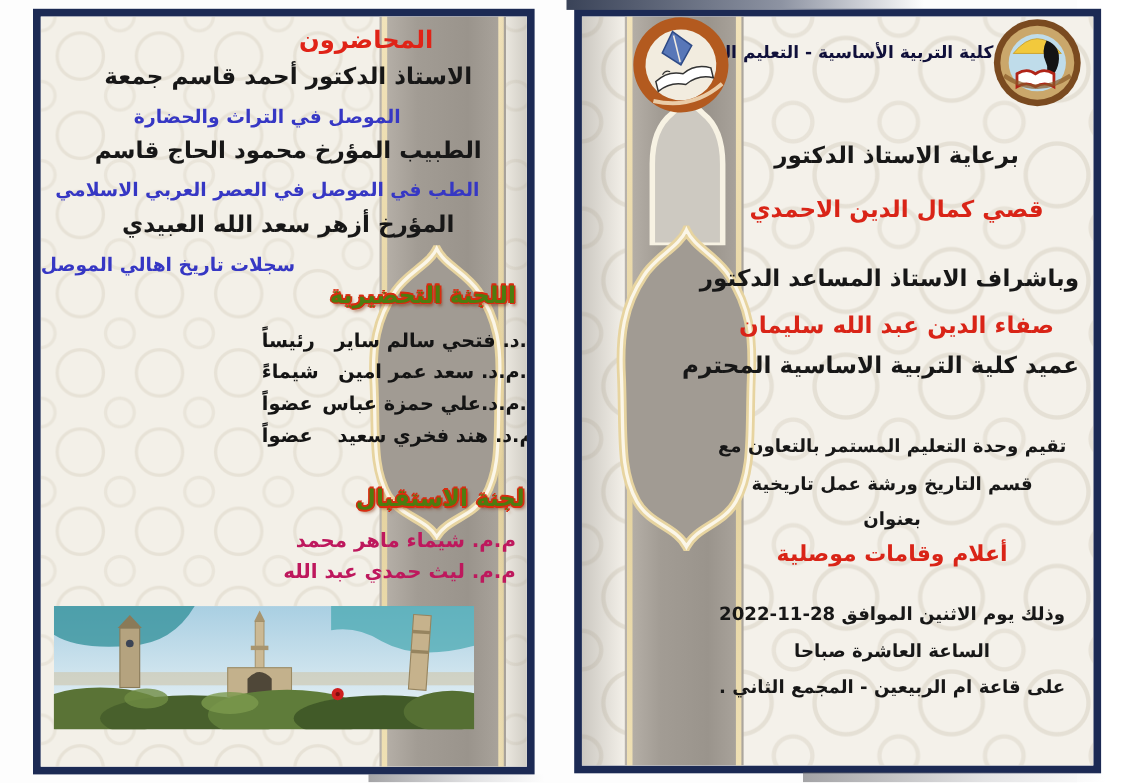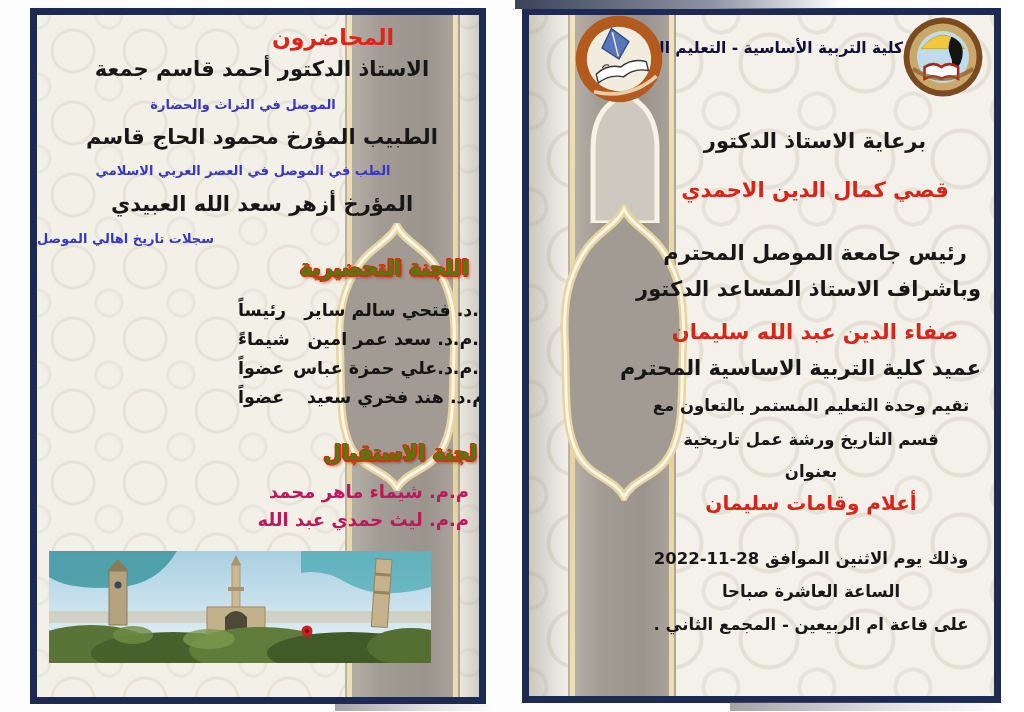--- a/index.html
+++ b/index.html
@@ -48,21 +48,21 @@
 
   
   .rtl{direction:rtl;}
   .nw{white-space:nowrap;}
   .abs{position:absolute;}
   .z3{z-index:3;}
   .c-black{color:#171717;}
   .c-red{color:#d92417;}
   .c-blue{color:#3637c4;}
   .name-lg{font-size:21px;font-weight:bold;letter-spacing:0;padding-left:38px;}
-  .topic{font-size:13px;font-weight:bold;}
+  .topic{font-size:17px;font-weight:bold;}
   .gold{color:#4d7c0f;font-weight:bold;font-size:21px;
     text-shadow:1.5px 0 0 #d92c10,-1.5px 0 0 #d92c10,0 1.5px 0 #d92c10,0 -1.5px 0 #d92c10,
                 1px 1px 0 #d92c10,-1px -1px 0 #d92c10,2px 3px 3px rgba(120,40,0,.55);}
   .center-wrap{left:0;right:30px;text-align:center;}
   .mrow{display:flex;justify-content:space-between;align-items:center;direction:rtl;
         height:29px;font-size:17.5px;font-weight:bold;color:#141414;}
 
   .rp-line{font-size:21px;font-weight:bold;line-height:29px;white-space:nowrap;}
   .rp-small{font-size:16.5px;font-weight:bold;line-height:26px;white-space:nowrap;color:#171717;}
   .rp-title-red{font-size:20px;font-weight:bold;color:#d92417;white-space:nowrap;}
@@ -205,31 +205,30 @@
       <circle cx="50" cy="50" r="31" fill="#bfdcea"></circle>
       <path d="M24 40 Q50 8 76 40 Z" fill="#f2c93c" stroke="#caa12c" stroke-width="1"></path>
       <path d="M60 26 q16 6 13 24 q-3 16 -17 20 q8 -12 3 -21 q-5 -11 1 -23 z" fill="#141414"></path>
       <path d="M28 62 q11 -7 20 0 q9 -7 20 0 l0 14 q-10 -6 -20 0 q-10 -6 -20 0 z" fill="#ffffff" stroke="#b02418" stroke-width="3"></path>
       <path d="M14 64 Q50 88 86 64" stroke="#8a5a28" stroke-width="5" fill="none" opacity="0.7"></path>
     </svg>
 
     <div class="abs z3 rtl" style="top:112px;left:120px;width:332px;text-align:center;">
       <div class="rp-line c-black" style="margin-bottom:20px;">برعاية الاستاذ الدكتور</div>
       <div class="rp-line c-red" style="margin-bottom:34px;">قصي كمال الدين الاحمدي</div>
-      <div class="rp-line c-black" style="margin-bottom:7px;">رئيس جامعة الموصل المحترم</div>
       <div class="rp-line c-black" style="margin-bottom:14px;">وباشراف الاستاذ المساعد الدكتور</div>
       <div class="rp-line c-red" style="margin-bottom:7px;">صفاء الدين عبد الله سليمان</div>
       <div class="rp-line c-black">عميد كلية التربية الاساسية المحترم</div>
     </div>
 
     <div class="abs z3 rtl" style="top:378px;left:108px;width:348px;text-align:center;">
       <div class="rp-small" style="margin-bottom:8px;">تقيم وحدة التعليم المستمر بالتعاون مع</div>
       <div class="rp-small" style="margin-bottom:6px;">قسم التاريخ ورشة عمل تاريخية</div>
       <div class="rp-small" style="margin-bottom:6px;">بعنوان</div>
-      <div class="rp-title-red">أعلام وقامات سليمان</div>
+      <div class="rp-title-red">أعلام وقامات موصلية</div>
     </div>
 
     <div class="abs z3 rtl" style="top:531px;left:108px;width:348px;text-align:center;">
       <div class="rp-small" style="margin-bottom:7px;">وذلك يوم الاثنين الموافق 28-11-2022</div>
       <div class="rp-small" style="margin-bottom:7px;">الساعة العاشرة صباحا</div>
       <div class="rp-small">على قاعة ام الربيعين - المجمع الثاني .</div>
     </div>
   </div>
 
   <div class="shadow-bar" style="left:515px;top:0;width:325px;height:9px;"></div>

